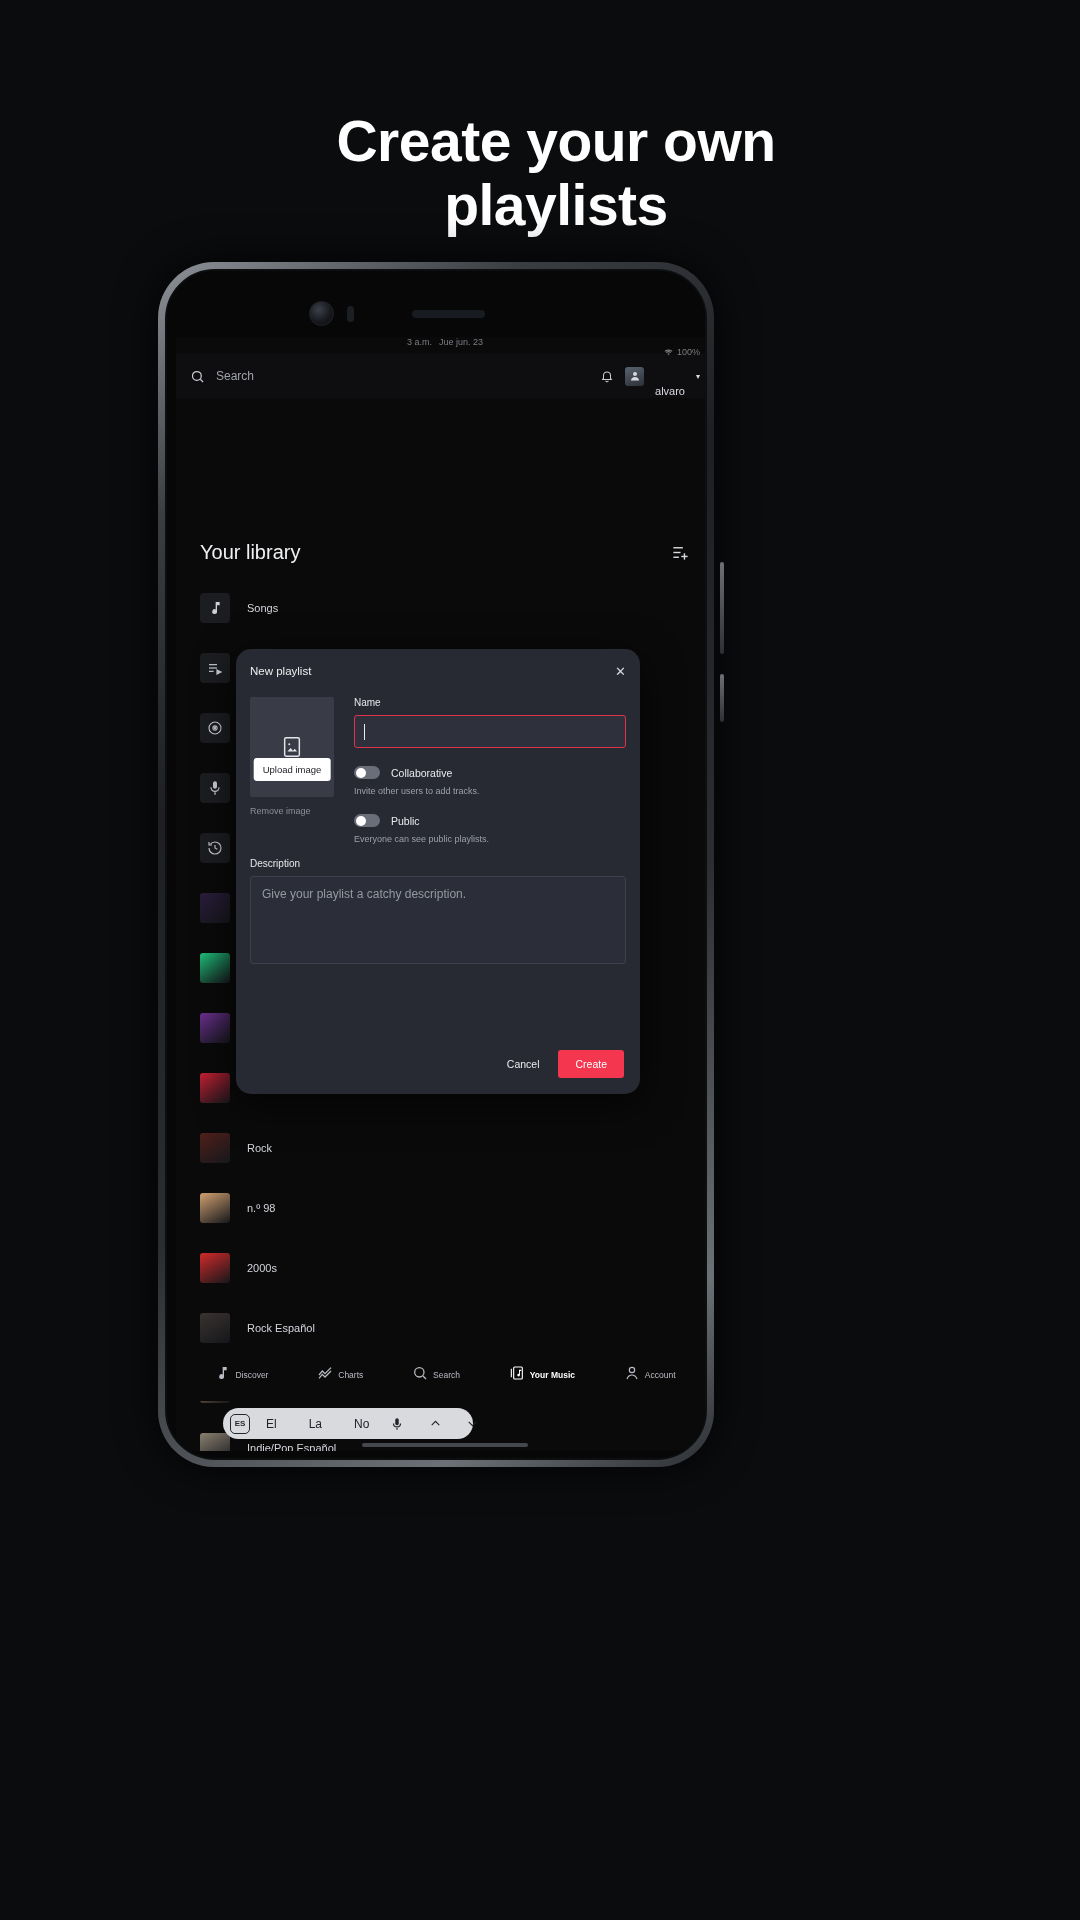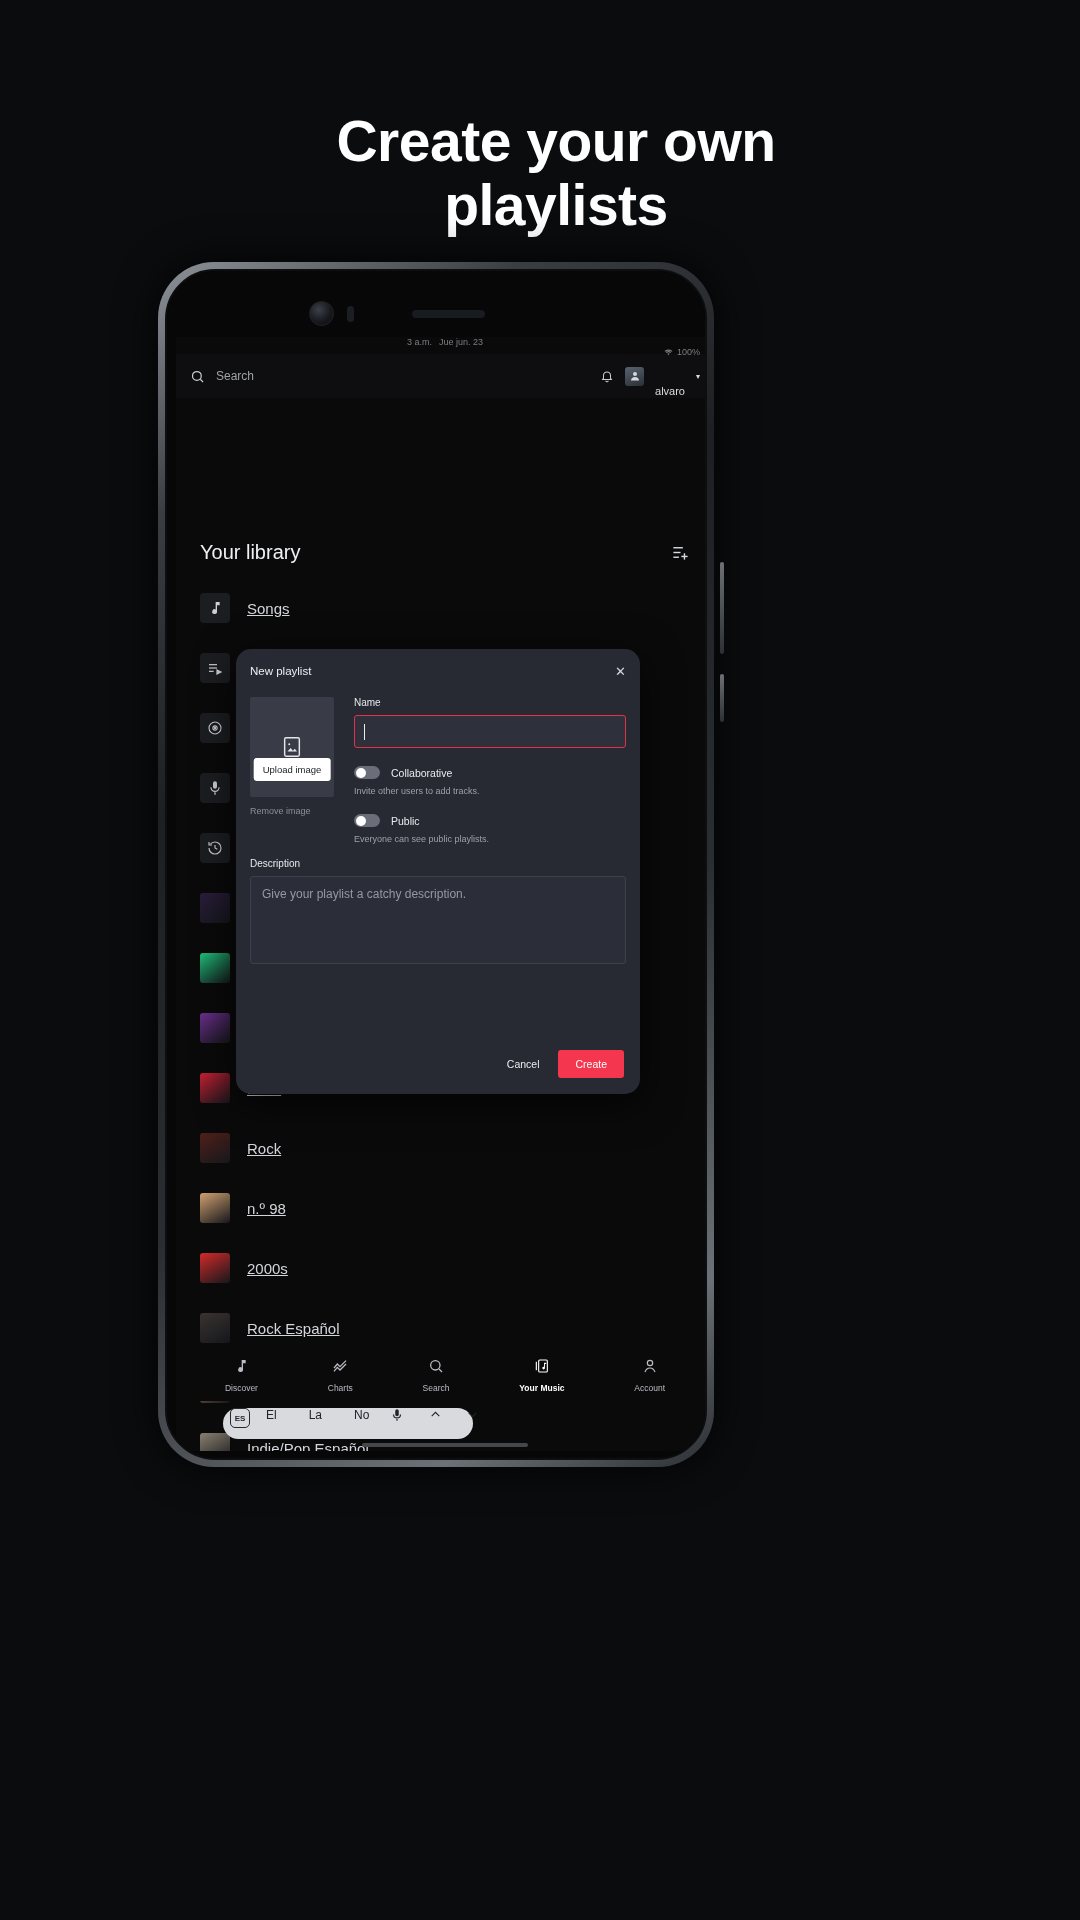--- a/index.html
+++ b/index.html
@@ -116,39 +116,39 @@
     display: flex; align-items: center; gap: 17px;
     height: 60px; padding: 0 24px;
   }
   .lib-ico {
     width: 30px; height: 30px; border-radius: 4px; flex: none;
     background: #1b1d21; display: flex; align-items: center; justify-content: center;
     color: #cdd0d5;
   }
   .lib-ico svg { width: 16px; height: 16px; }
   .lib-art { width: 30px; height: 30px; border-radius: 3px; flex: none; background: #242730; }
-  .lib-label { color: #d3d6db; font-size: 15px; white-space: nowrap; text-decoration: underline; }
+  .lib-label { color: #d3d6db; font-size: 11px; white-space: nowrap; }
 
   
   .botnav {
     position: absolute; bottom: 50px; left: 0; width: 100%;
     height: 52px; display: flex; align-items: center;
     justify-content: space-around; background: #0a0a0b; padding: 0 14px;
   }
-  .nav-item { display: flex; flex-direction: column; align-items: center; gap: 5px; }
+  .nav-item { display: flex; flex-direction: row; align-items: center; gap: 5px; }
   .nav-item svg { width: 16px; height: 16px; color: #b9bcc2; }
   .nav-lbl { color: #b9bcc2; font-size: 8.5px; }
   .nav-item.active svg, .nav-item.active .nav-lbl { color: #ffffff; font-weight: bold; }
 
   
   .kb {
     position: absolute; bottom: 12px; left: 47px;
     width: 250px; height: 31px;
     border-radius: 16px; background: #d8dade;
-    display: flex; padding: 0 7px; gap: 16px;
+    display: flex; align-items: center; padding: 0 7px; gap: 16px;
   }
   .kb-es {
     width: 20px; height: 20px; border: 1.6px solid #25282c; border-radius: 5px;
     display: flex; align-items: center; justify-content: center;
     color: #25282c; font-size: 8px; font-weight: bold; flex: none;
   }
   .kb-word { flex: 1; text-align: center; color: #202328; font-size: 12px; }
   .kb-sep { width: 1px; height: 14px; background: #a9acb1; }
   .kb-mic { width: 14px; height: 14px; color: #202328; flex: none; margin: 0 5px; }
   .kb-chev { width: 13px; height: 13px; color: #202328; flex: none; margin: 0 4px; }

